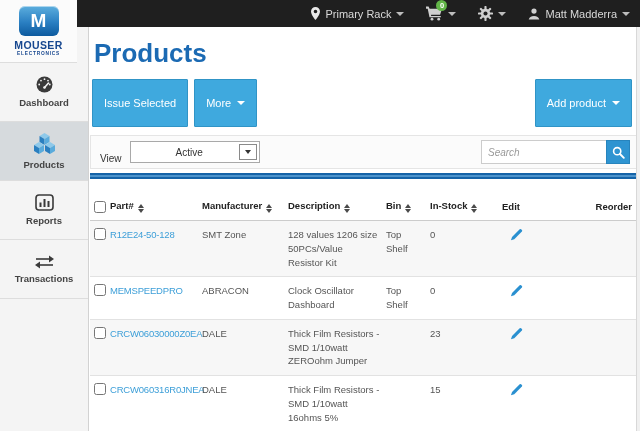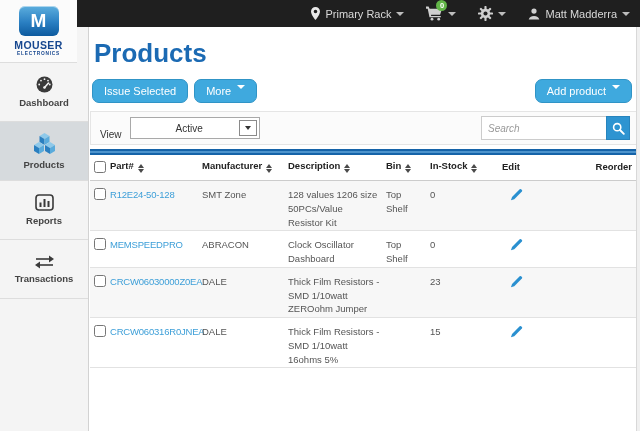--- a/index.html
+++ b/index.html
@@ -38,22 +38,22 @@
   .nav-item.active{background:#d6dadd;}
   .nav-label{font-size:9.5px;font-weight:bold;color:#444;}
   
   .main{position:absolute;left:88px;top:27px;right:0;bottom:0;padding:0 2px;background:#fff;}
   .page-title{margin:11px 0 9px 4px;font-size:26px;font-weight:bold;color:#1b6ab3;}
   .breadcrumb{background:#f4f4f4;padding:5px 12px;font-size:10px;border-radius:2px;}
   .breadcrumb a{color:#3598d6;text-decoration:none;}
   .crumb-sep{color:#888;margin:0 4px;}
   .crumb-cur{color:#888;}
   .toolbar{display:flex;align-items:center;margin:10px 2px 8px 2px;gap:6px;}
-  .btn{background:#3fa9de;border:1px solid #3094c6;border-radius:7px;color:#fff;
-    font-size:11px;padding:5px 11px;cursor:pointer;display:inline-flex;align-items:flex-start;gap:6px;
+  .btn{background:#3fa9de;border:1px solid #3094c6;border-radius:1px;color:#fff;
+    font-size:11px;padding:17px 11px;cursor:pointer;display:inline-flex;align-items:center;gap:6px;
     font-family:"Liberation Sans",sans-serif;}
   .btn .caret{border-top-color:#fff;}
   .btn-add{margin-left:auto;margin-right:4px;}
   
   .viewbar{background:#fbfbfb;border:1px solid #e5e5e5;display:flex;align-items:center;
     padding:4px 5px;margin:0 0 0 0;}
   .view-label{font-size:10px;color:#333;margin:12px 8px 0 4px;}
   .select{width:88px;height:20px;background:#fff;border:1px solid #a9a9a9;display:flex;
     align-items:center;cursor:pointer;padding-left:40px;}
   .select-value{flex:1;font-size:10px;color:#333;padding-left:5px;}
@@ -62,27 +62,27 @@
   .select-btn .caret{border-top-color:#333;border-left-width:3.5px;border-right-width:3.5px;border-top-width:4px;}
   .search-group{margin-left:auto;display:flex;align-items:center;margin-right:2px;}
   .search-input{width:112px;height:22px;border:1px solid #ccc;border-right:none;font-size:10px;
     padding:0 6px;outline:none;font-family:"Liberation Sans",sans-serif;color:#333;}
   .search-input::placeholder{color:#999;font-style:italic;}
   .search-btn{width:24px;height:24px;background:#2e94d1;border:1px solid #2784bd;display:flex;
     align-items:center;justify-content:center;cursor:pointer;padding:0;}
   .blue-divider{height:6px;margin-top:4px;
     background:linear-gradient(#1563a8 0 2px,#4c93cc 2px 4px,#1563a8 4px 6px);}
   
-  table{border-collapse:collapse;table-layout:fixed;width:100%;margin-top:0;}
+  table{border-collapse:collapse;table-layout:fixed;width:100%;margin-top:16px;}
   col.chk{width:18px}col.part{width:92px}col.manu{width:86px}col.desc{width:98px}
   col.bin{width:44px}col.stock{width:72px}col.edit{width:58px}col.reorder{width:auto}
   th{font-size:9.5px;font-weight:bold;color:#222;text-align:left;padding:5px 4px 7px 2px;
     border-bottom:1px solid #ccc;white-space:nowrap;}
   th.c-reorder{text-align:right;padding-right:6px;}
-  td{font-size:9.5px;color:#555;padding:7px 4px 1px 2px;vertical-align:top;line-height:1.45;
+  td{font-size:9.5px;color:#555;padding:7px 4px 7px 2px;vertical-align:top;line-height:1.45;
     border-bottom:1px solid #e2e2e2;}
   tbody tr:nth-child(odd){background:#f7f7f7;}
   td.c-chk,th.c-chk{padding-left:4px;}
   td.c-part{white-space:nowrap;letter-spacing:-.2px;}
   td.c-part a{color:#3d9fd8;text-decoration:none;}
   td.c-edit .pencil{display:inline-block;margin-left:8px;cursor:pointer;line-height:0;}
   td.c-reorder{text-align:right;padding-right:6px;}
   input[type=checkbox]{width:12px;height:12px;margin:0;vertical-align:top;cursor:pointer;}
   .sort{display:inline-flex;flex-direction:column;gap:1px;margin-left:4px;vertical-align:1px;}
   .sort i{display:block;width:0;height:0;border-left:3.5px solid transparent;border-right:3.5px solid transparent;}

